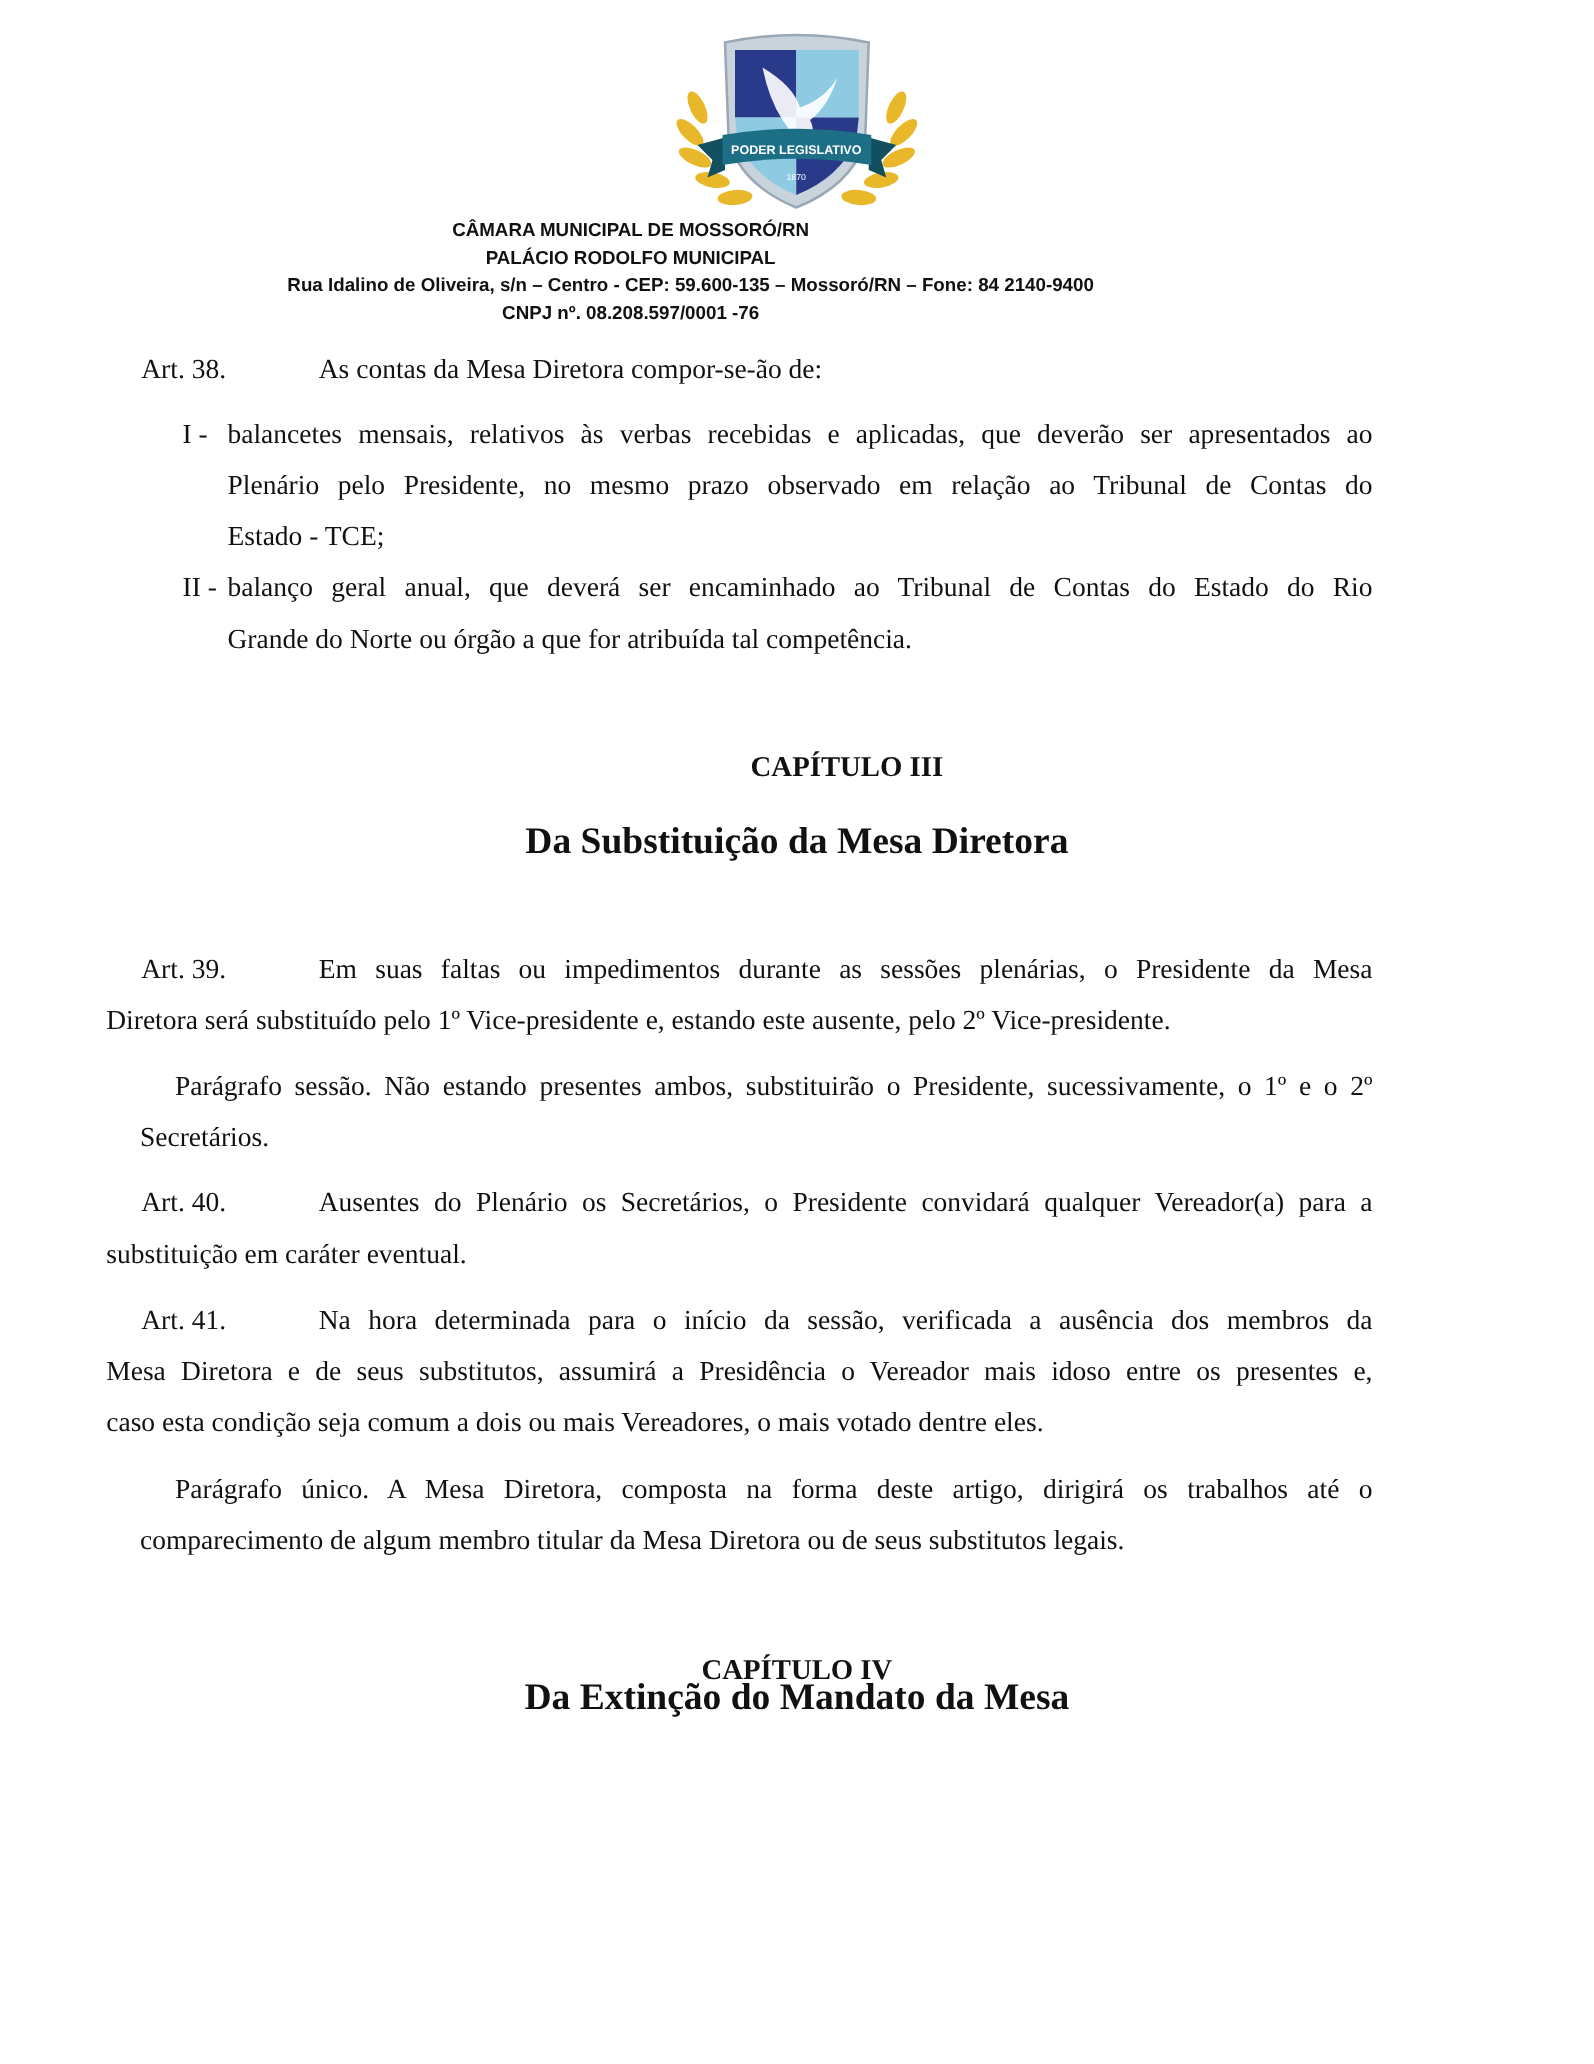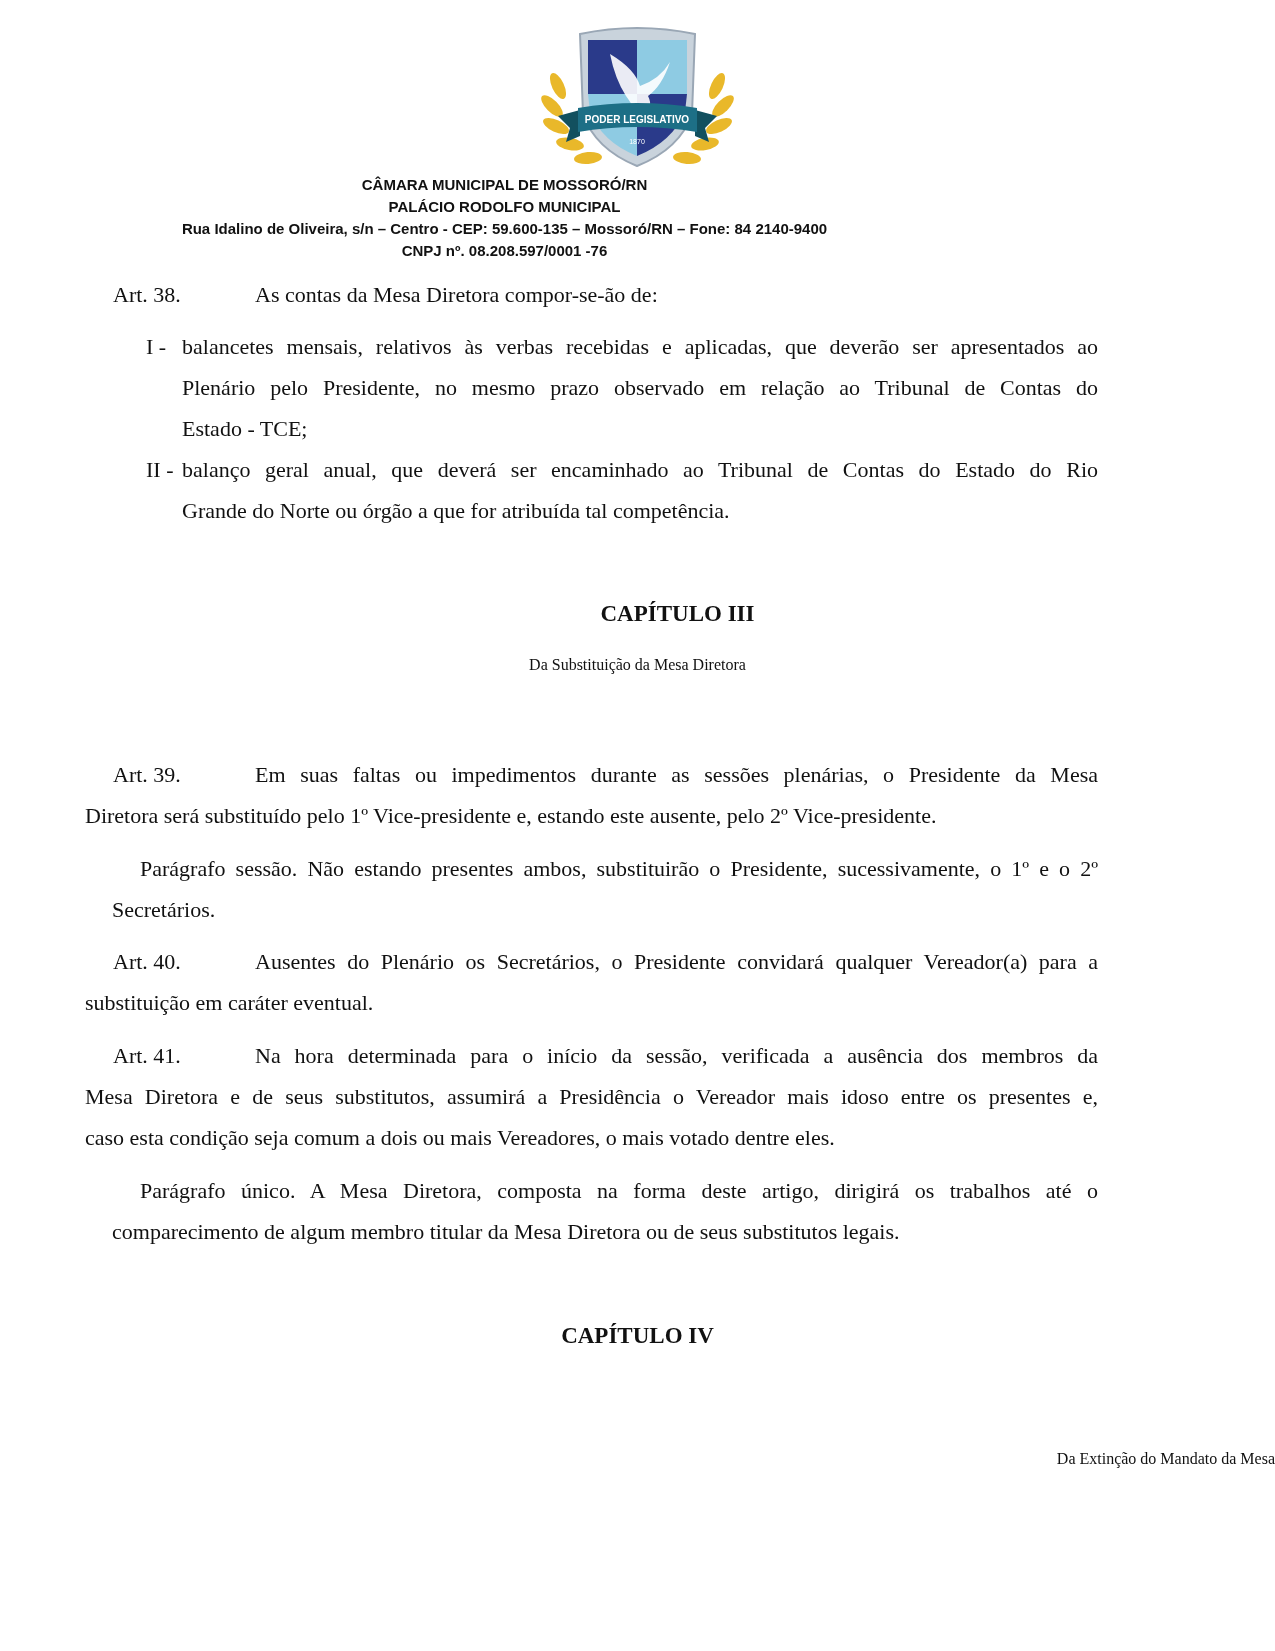--- a/index.html
+++ b/index.html
@@ -3,21 +3,21 @@
 <meta charset="utf-8">
 <style>
   html, body { margin:0; padding:0; background:#ffffff; }
   body { width:1275px; height:1651px; position:relative; overflow:hidden; font-family:"Liberation Serif", serif; color:#111; }
   .logo { position:absolute; left:540px; top:24px; width:195px; height:152px; }
   .hdr { position:absolute; left:0; width:1009px; text-align:center; font-family:"Liberation Sans", sans-serif; font-weight:bold; font-size:15px; color:#111; }
   .p { position:absolute; font-size:22px; line-height:42px; }
   .just { text-align:justify; text-align-last:justify; }
   .center { position:absolute; left:0; width:1275px; text-align:center; }
   .h { font-weight:bold; font-size:23px; }
-  .sub { font-size:16px; }
+  .sub { font-size:30px;font-weight:bold; }
 </style>
 </head>
 <body>
 
 <div class="logo">
   <svg width="195" height="152" viewBox="0 0 195 152">
 
     <g fill="#e9b82a">
       <ellipse cx="18" cy="62" rx="6" ry="14" transform="rotate(-25 18 62)"></ellipse>
       <ellipse cx="12" cy="82" rx="6" ry="14" transform="rotate(-45 12 82)"></ellipse>
@@ -42,21 +42,21 @@
     <path d="M18 92 L40 86 L40 112 L26 118 L30 104 Z" fill="#12505f"></path>
     <path d="M177 92 L155 86 L155 112 L169 118 L165 104 Z" fill="#12505f"></path>
     <path d="M38 84 Q97 74 157 84 L157 108 Q97 98 38 108 Z" fill="#1d6f86"></path>
     <text x="97" y="99" text-anchor="middle" font-family="Liberation Sans, sans-serif" font-size="10" font-weight="bold" fill="#ffffff">PODER LEGISLATIVO</text>
     <text x="97" y="120" text-anchor="middle" font-family="Liberation Sans, sans-serif" font-size="7" fill="#ffffff">1870</text>
   </svg>
 </div>
 
 <div class="hdr" style="top:176px;">CÂMARA MUNICIPAL DE MOSSORÓ/RN</div>
 <div class="hdr" style="top:198px;">PALÁCIO RODOLFO MUNICIPAL</div>
-<div class="hdr" style="top:220px;">Rua Idalino de Oliveira, s/n – Centro - CEP: 59.600-135 – Mossoró/RN – Fone: 84 2140-9400</div>
+<div class="hdr" style="top:220px;padding-left:48px;">Rua Idalino de Oliveira, s/n – Centro - CEP: 59.600-135 – Mossoró/RN – Fone: 84 2140-9400</div>
 <div class="hdr" style="top:242px;">CNPJ nº.  08.208.597/0001 -76</div>
 
 <div class="p" style="left:113px; top:274px;">Art. 38.</div>
 <div class="p" style="left:255px; top:274px;">As contas da Mesa Diretora compor-se-ão de:</div>
 
 <div class="p" style="left:146px; top:326px;">I -</div>
 <div class="p just" style="left:182px; top:326px; width:916px;">balancetes mensais, relativos às verbas recebidas e aplicadas, que deverão ser apresentados ao</div>
 <div class="p just" style="left:182px; top:367px; width:916px;">Plenário pelo Presidente, no mesmo prazo observado em relação ao Tribunal de Contas do</div>
 <div class="p" style="left:182px; top:408px;">Estado - TCE;</div>
 
@@ -78,13 +78,13 @@
 <div class="p" style="left:85px; top:982px;">substituição em caráter eventual.</div>
 
 <div class="p" style="left:113px; top:1035px;">Art. 41.</div>
 <div class="p just" style="left:255px; top:1035px; width:843px;">Na hora determinada para o início da sessão, verificada a ausência dos membros da</div>
 <div class="p just" style="left:85px; top:1076px; width:1013px;">Mesa Diretora e de seus substitutos, assumirá a Presidência o Vereador mais idoso entre os presentes e,</div>
 <div class="p" style="left:85px; top:1117px;">caso esta condição seja comum a dois ou mais Vereadores, o mais votado dentre eles.</div>
 <div class="p just" style="left:140px; top:1170px; width:958px;">Parágrafo único. A Mesa Diretora, composta na forma deste artigo, dirigirá os trabalhos até o</div>
 <div class="p" style="left:112px; top:1211px;">comparecimento de algum membro titular da Mesa Diretora ou de seus substitutos legais.</div>
 
 <div class="center h" style="top:1323px;">CAPÍTULO IV</div>
-<div class="center sub" style="top:1450px;text-align:right;">Da Extinção do Mandato da Mesa</div>
+<div class="center sub" style="top:1341px;">Da Extinção do Mandato da Mesa</div>
 
 </body></html>

